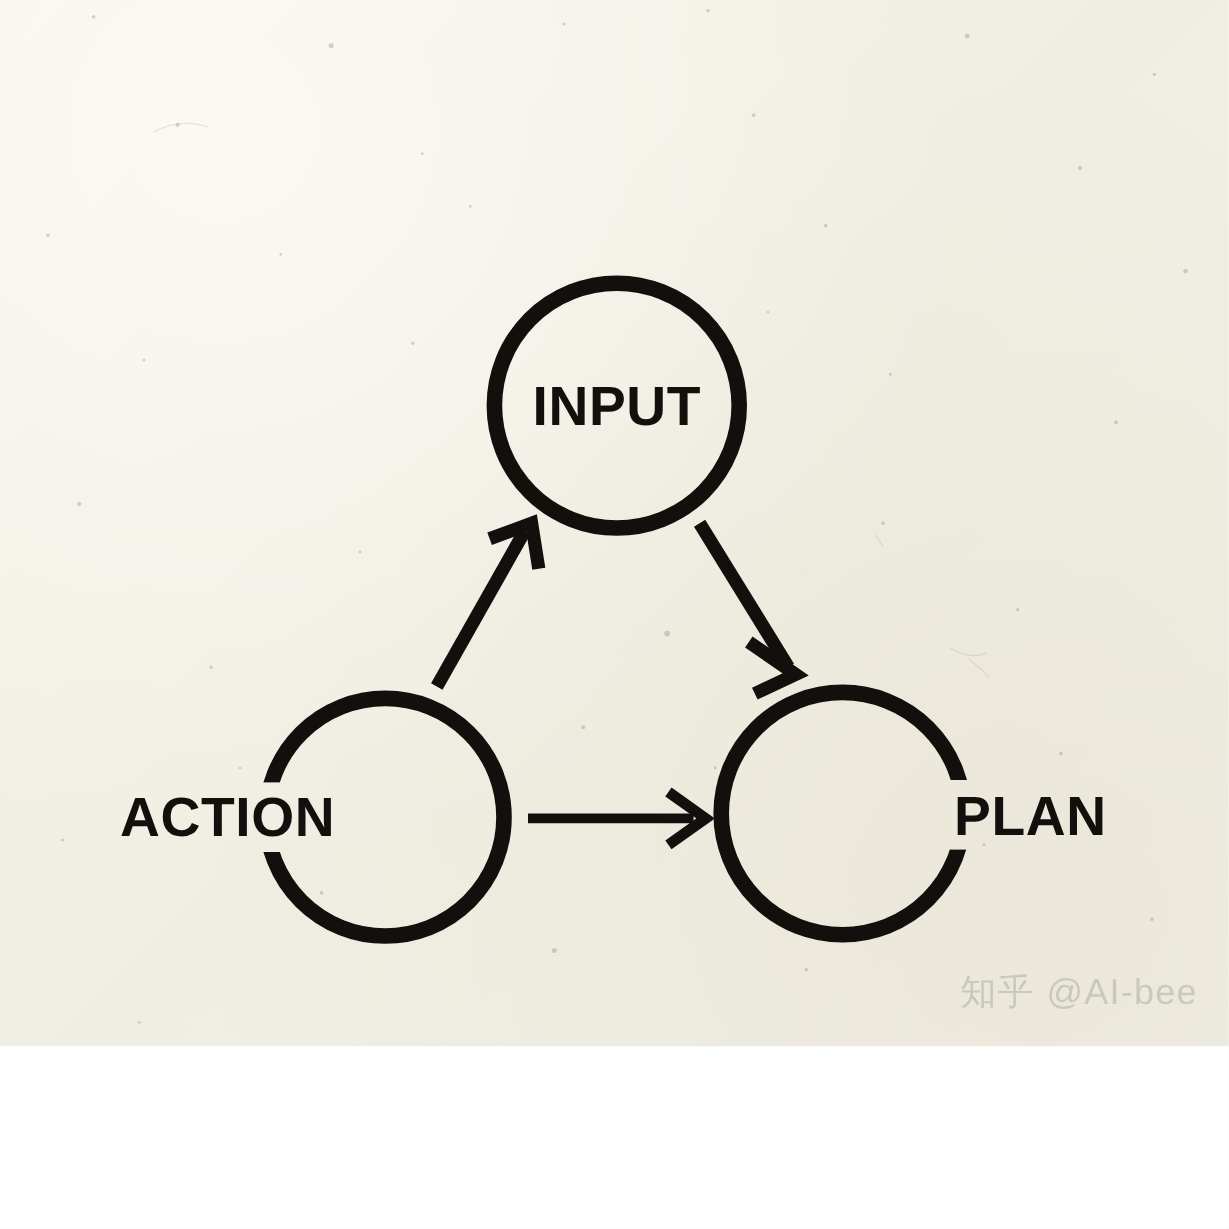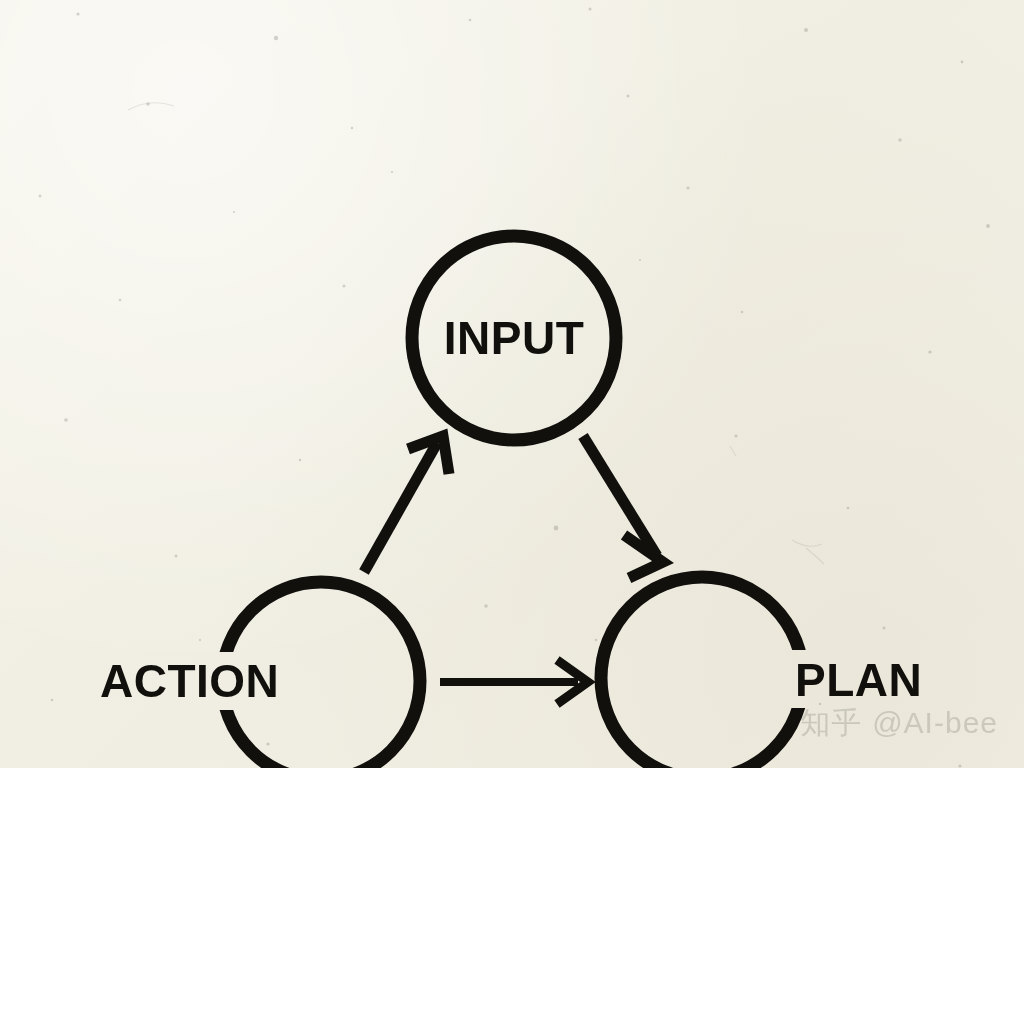--- a/index.html
+++ b/index.html
@@ -6,21 +6,21 @@
     margin: 0;
     padding: 0;
     background: #ffffff;
   }
   body {
     font-family: "Liberation Sans", sans-serif;
   }
   #canvas {
     position: relative;
     width: 1024px;
-    height: 768px;
+    height: 872px;
     overflow: hidden;
     background-color: #f4f2e8;
   }
   
   #paper-texture {
     position: absolute;
     inset: 0;
     pointer-events: none;
     background:
       radial-gradient(circle at 18% 12%, rgba(255,255,255,0.55) 0%, rgba(255,255,255,0) 55%),

